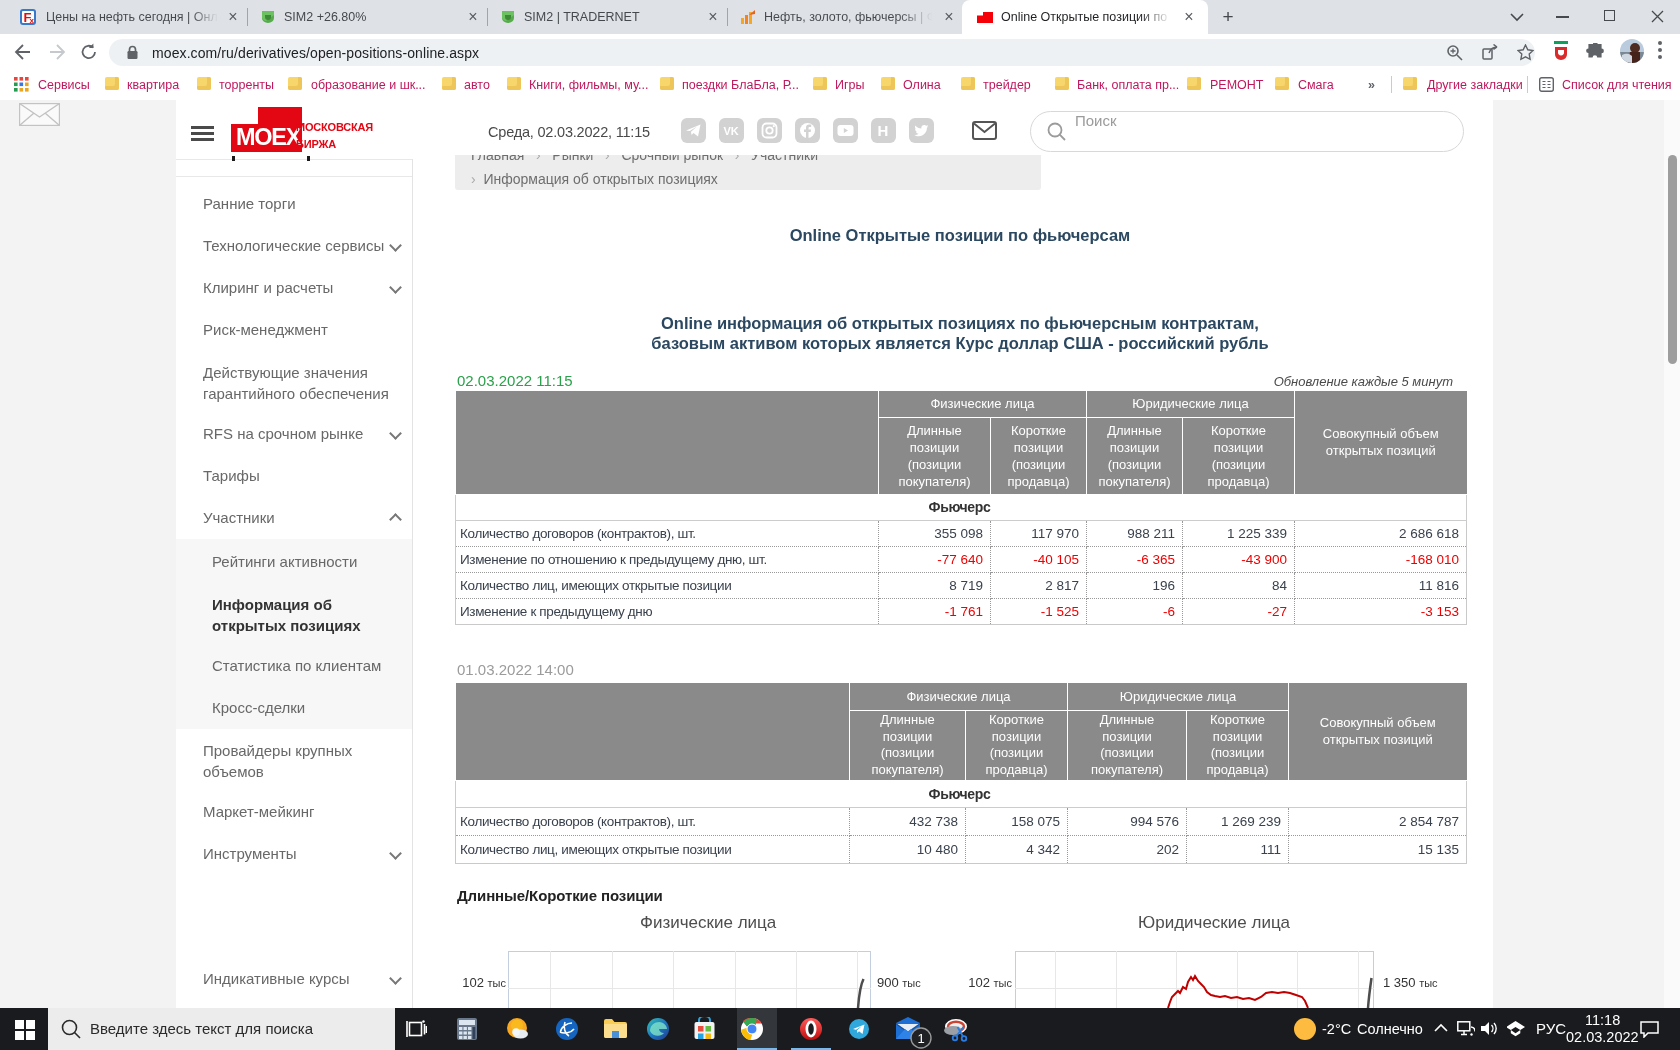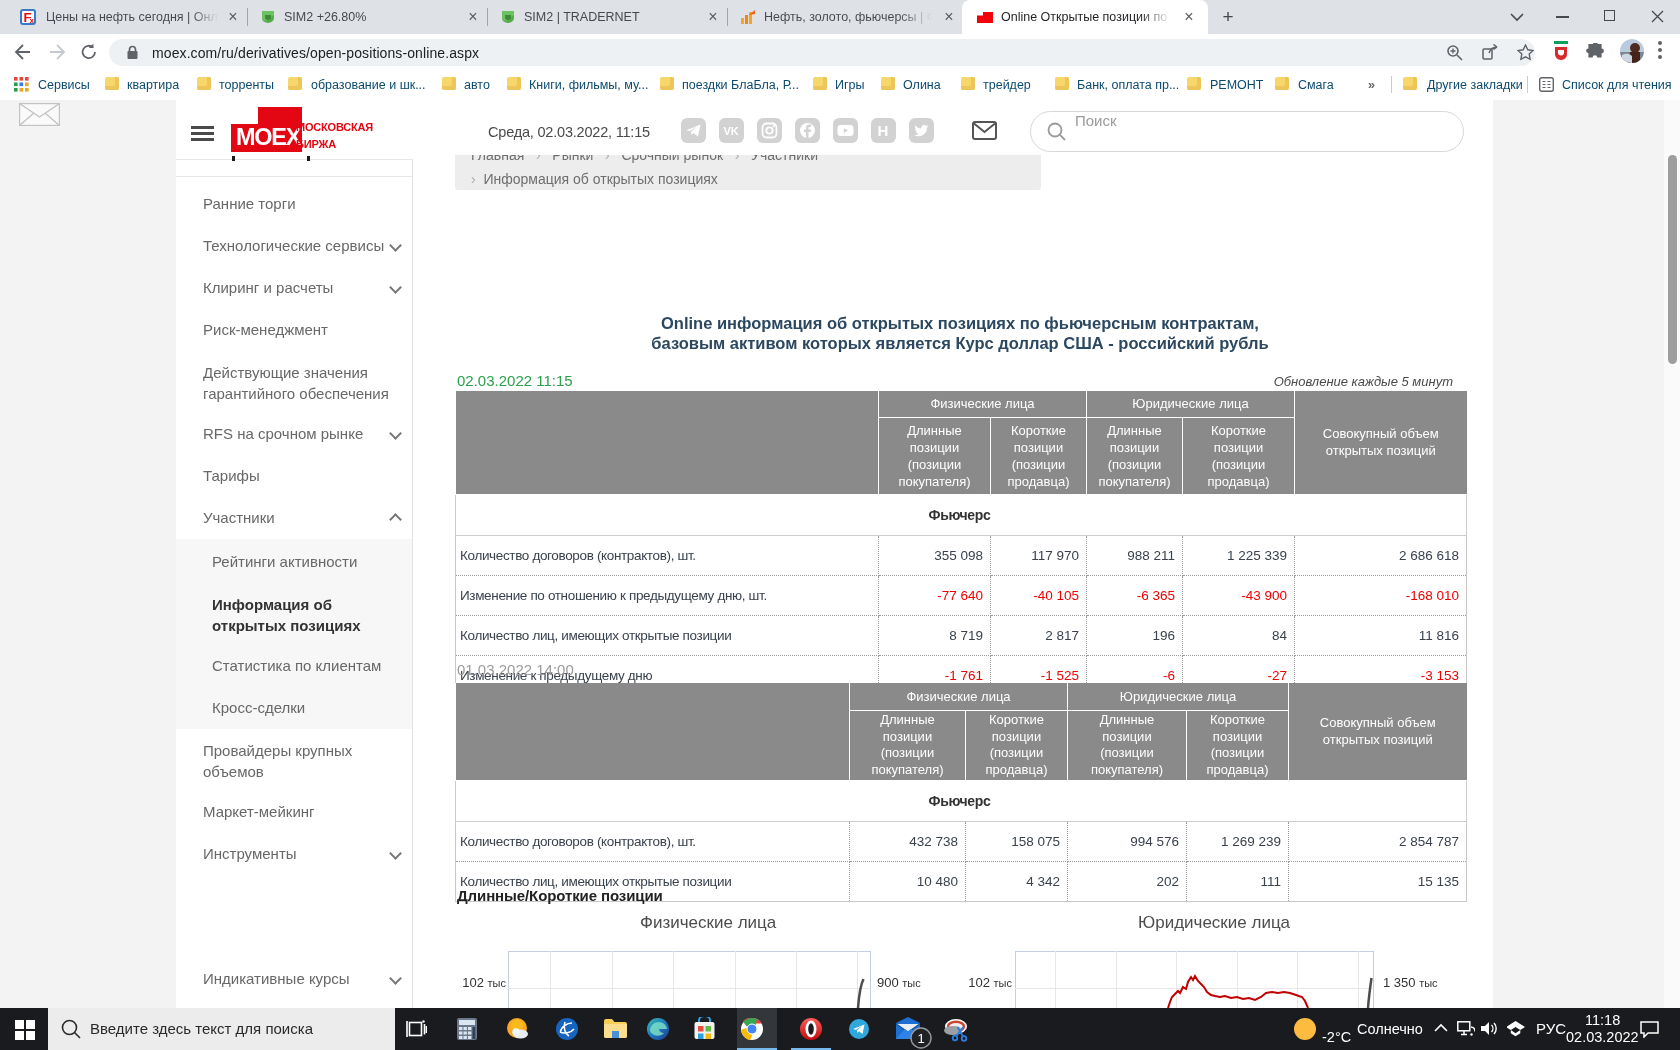--- a/index.html
+++ b/index.html
@@ -8,41 +8,41 @@
   .abs { position:absolute; }
 
   
   #tabstrip { position:absolute; left:0; top:0; width:1680px; height:34px; background:#dee1e6; z-index:20; }
   .tabtitle { position:absolute; top:10px; font-size:12.5px; color:#45494d; white-space:nowrap; overflow:hidden; }
   .tabx { position:absolute; top:9px; width:16px; height:16px; color:#5a5d61; font-size:16px; line-height:15px; text-align:center; font-weight:400;}
   .tabsep { position:absolute; top:8px; width:1px; height:18px; background:#9fa5ab; }
   #toolbar { position:absolute; left:0; top:34px; width:1680px; height:36px; background:#fff; z-index:20; }
   #urlpill { position:absolute; left:109px; top:39px; width:1426px; height:27px; border-radius:14px; background:#eef1f4; z-index:21; }
   #bookmarks { position:absolute; left:0; top:70px; width:1680px; height:30px; background:#fff; z-index:20; }
-  .bkitem { position:absolute; top:8px; font-size:12.5px; color:#0c4a6e; white-space:nowrap; z-index:21; }
+  .bkitem { position:absolute; top:8px; font-size:12.5px; color:#be185d; white-space:nowrap; z-index:21; }
   .bkfold { position:absolute; top:7px; width:14px; height:13px; z-index:21; background:#f7d66b; border-radius:2px 2px 2px 2px; box-shadow:inset -4px -4px 0 #eec558; }
 
   
   #pagebg { position:absolute; left:0; top:100px; width:1680px; height:908px; background:#f3f3f3; }
   #container { position:absolute; left:176px; top:100px; width:1317px; height:908px; background:#fff; }
   #siteheader { position:absolute; left:176px; top:100px; width:1317px; height:55px; background:#fff; z-index:5; }
   #sidebar { position:absolute; left:176px; top:155px; width:236px; height:853px; background:#fff; z-index:2; }
   .mi { position:absolute; font-size:15px; color:#686868; white-space:nowrap; z-index:3;}
   .chev { position:absolute; width:9px; height:9px; border-right:2px solid #777; border-bottom:2px solid #777; z-index:3;}
   .chev.dn { transform:rotate(45deg); }
   .chev.up { transform:rotate(-135deg); }
 
   
   table.pos { border-collapse:collapse; table-layout:fixed; position:absolute; background:#fff; }
   table.pos th { background:#8a8a8a; color:#fff; font-weight:normal; font-size:13px; border:1px solid #fff; padding:0; }
   table.pos tr:first-child th { border-top:none; }
   table.pos tr th:first-child { border-left:none; }
   table.pos tr:first-child th:last-child { border-right:none; }
   table.pos tr:last-child td { border-bottom:1px solid #c9c9c9; }
-  table.pos td { font-size:13.5px; color:#3a424d; border:1px dotted #999; padding:12px 7px; white-space:nowrap; overflow:hidden;}
+  table.pos td { font-size:13.5px; color:#3a424d; border:1px dotted #999; padding:4px 7px; white-space:nowrap; overflow:hidden;}
   table.pos td:first-child { padding-left:4px; letter-spacing:-0.35px; border-left:1px solid #c9c9c9; }
   table.pos td:last-child { border-right:1px solid #c9c9c9; }
   table.pos td.num { text-align:right; }
   table.pos td.neg { color:#ee0000; }
   table.pos tr.fu td { font-weight:bold; text-align:center; color:#333; font-size:14px; border-style:solid; border-color:#ccc; }
 
   
   #taskbar { position:absolute; left:0; top:1008px; width:1680px; height:42px; background:#1a1b1e; z-index:30; }
   .tbtext { position:absolute; color:#fff; white-space:nowrap; z-index:31; }
 </style>
@@ -148,20 +148,21 @@
   <div class="mi" style="left:27px;top:586px;line-height:20.5px;">Провайдеры крупных<br>объемов</div>
   <div class="mi" style="left:27px;top:648px;">Маркет-мейкинг</div>
   <div class="mi" style="left:27px;top:690px;">Инструменты</div>
     <div class="chev dn" style="left:215px;top:694px;"></div>
   <div class="mi" style="left:27px;top:815px;">Индикативные курсы</div>
     <div class="chev dn" style="left:215px;top:819px;"></div>
 </div>
 
 <div id="maincontent" class="abs" style="left:0;top:0;width:1680px;height:1050px;z-index:1;">
 
+  <div class="abs" style="left:455px;top:226px;width:1010px;text-align:center;font-size:16.5px;font-weight:bold;color:#2b4860;">Online Открытые позиции по фьючерсам</div>
 
 
   <div class="abs" style="left:455px;top:314px;width:1010px;text-align:center;font-size:16.5px;font-weight:bold;color:#2b4860;line-height:19.5px;">Online информация об открытых позициях по фьючерсным контрактам,<br>базовым активом которых является Курс доллар США - российский рубль</div>
 
   <div class="abs" style="left:457px;top:372px;font-size:15px;color:#2aa14a;">02.03.2022 11:15</div>
   <div class="abs" style="left:1053px;top:374px;width:400px;text-align:right;font-size:13px;font-style:italic;color:#4a4a4a;">Обновление каждые 5 минут</div>
 
   <table class="pos" style="left:455px;top:391px;width:1011px;">
     <colgroup>
         <col style="width:423px">
@@ -595,21 +596,21 @@
       <ellipse cx="13" cy="8.5" rx="8" ry="4.8" fill="#eee" stroke="#c43" stroke-width="2.4"></ellipse>
       <ellipse cx="10" cy="12.5" rx="9" ry="4.5" fill="#9aa0a6"></ellipse>
       <path d="M14.5 9 L20 18.5 M20.5 9 L13 18.5" stroke="#2a7de1" stroke-width="1.8"></path>
       <circle cx="12" cy="20" r="2.3" stroke="#2a7de1" stroke-width="1.8" fill="none"></circle>
       <circle cx="21" cy="20.5" r="2.3" stroke="#2a7de1" stroke-width="1.8" fill="none"></circle>
     </svg>
 
   <svg class="abs" style="left:1293px;top:9px;" width="24" height="24">
       <circle cx="12" cy="12" r="11" fill="#fdbc40"></circle>
     </svg>
-  <div class="tbtext" style="left:1322px;top:13px;font-size:14.5px;margin-top:8px;">-2°C</div>
+  <div class="tbtext" style="left:1322px;top:13px;font-size:14.5px;">-2°C</div>
   <div class="tbtext" style="left:1357px;top:13px;font-size:14.5px;">Солнечно</div>
   <svg class="abs" style="left:1434px;top:15px;" width="14" height="9">
       <path d="M1 8 L7 2 L13 8" stroke="#fff" stroke-width="1.6" fill="none"></path>
     </svg>
   <svg class="abs" style="left:1457px;top:13px;" width="18" height="15">
       <rect x="0.8" y="0.8" width="12" height="9" stroke="#fff" stroke-width="1.5" fill="none"></rect>
       <path d="M4 13.5 H10 M7 10 V13" stroke="#fff" stroke-width="1.5"></path>
       <path d="M14 6 a4.5 4.5 0 0 1 4 4.6" stroke="#fff" stroke-width="1.5" fill="none"></path>
       <circle cx="14.5" cy="13.5" r="1.2" fill="#fff"></circle>
     </svg>

